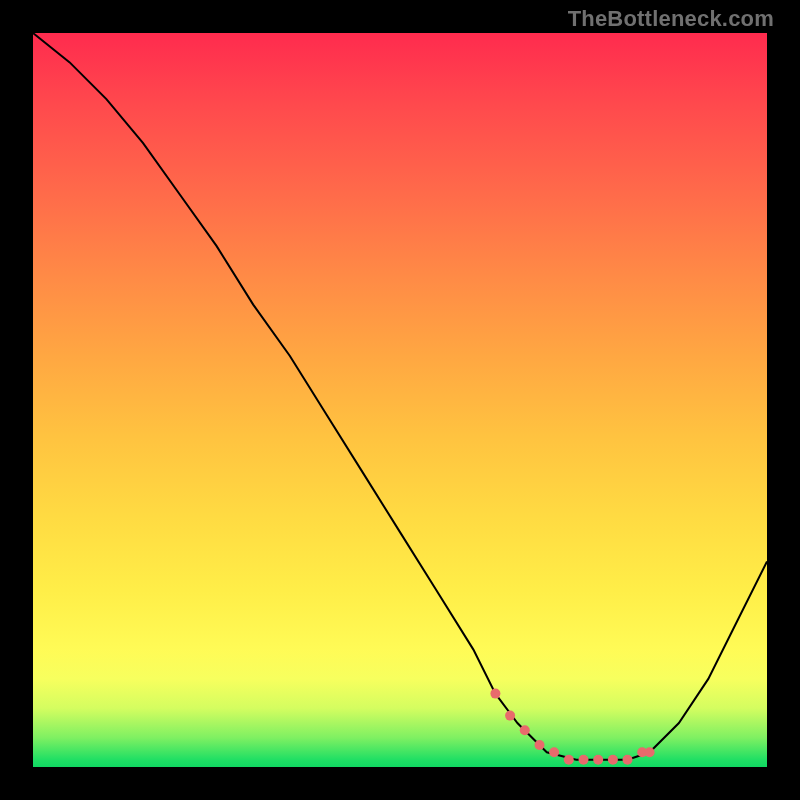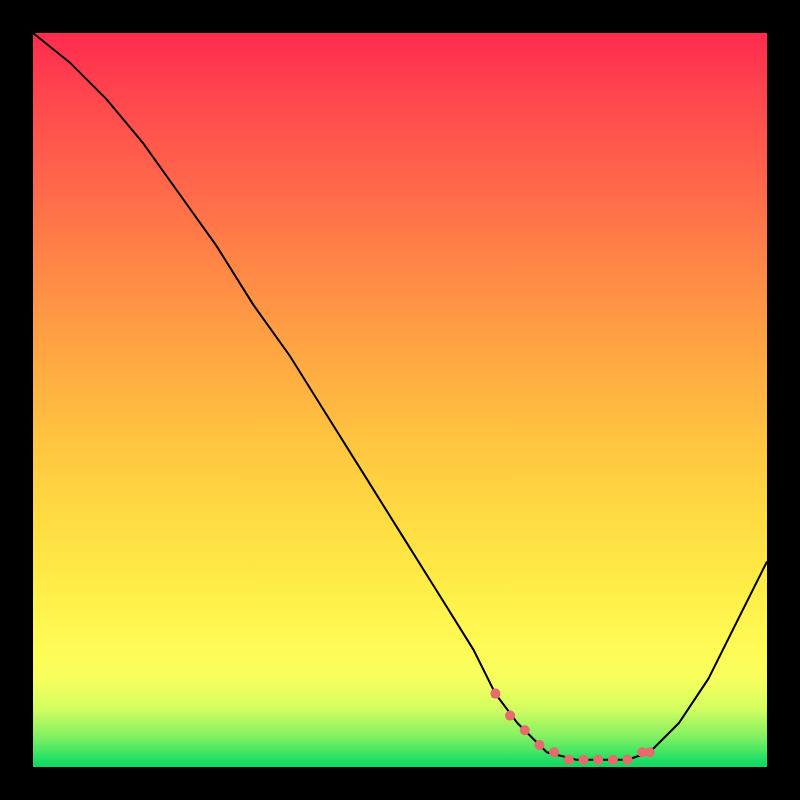--- a/index.html
+++ b/index.html
@@ -65,20 +65,21 @@
   }
   .marker {
     fill: #e86a6c;
     stroke: none;
   }
 </style>
 </head>
 <body>
 
 <div class="container">
+  <div class="attribution">TheBottleneck.com</div>
   <div class="plot-area"></div>
   <svg class="overlay" viewBox="0 0 734 734">
     <path id="curve-path" class="curve" d="M0.0 0.0 L36.7 29.4 L73.4 66.1 L110.1 110.1 L146.8 161.5 L183.5 212.9 L220.2 271.6 L256.9 323.0 L293.6 381.7 L330.3 440.4 L367.0 499.1 L403.7 557.8 L440.4 616.6 L462.4 660.6 L484.4 690.0 L513.8 719.3 L543.2 726.7 L572.5 726.7 L594.5 726.7 L616.6 719.3 L645.9 690.0 L675.3 645.9 L704.6 587.2 L734.0 528.5"></path>
     <g id="markers-group">
         <circle cx="462.4" cy="660.6" r="5" class="marker"></circle>
         <circle cx="477.1" cy="682.6" r="5" class="marker"></circle>
         <circle cx="491.8" cy="697.3" r="5" class="marker"></circle>
         <circle cx="506.5" cy="712.0" r="5" class="marker"></circle>
         <circle cx="521.1" cy="719.3" r="5" class="marker"></circle>
         <circle cx="535.8" cy="726.7" r="5" class="marker"></circle>

